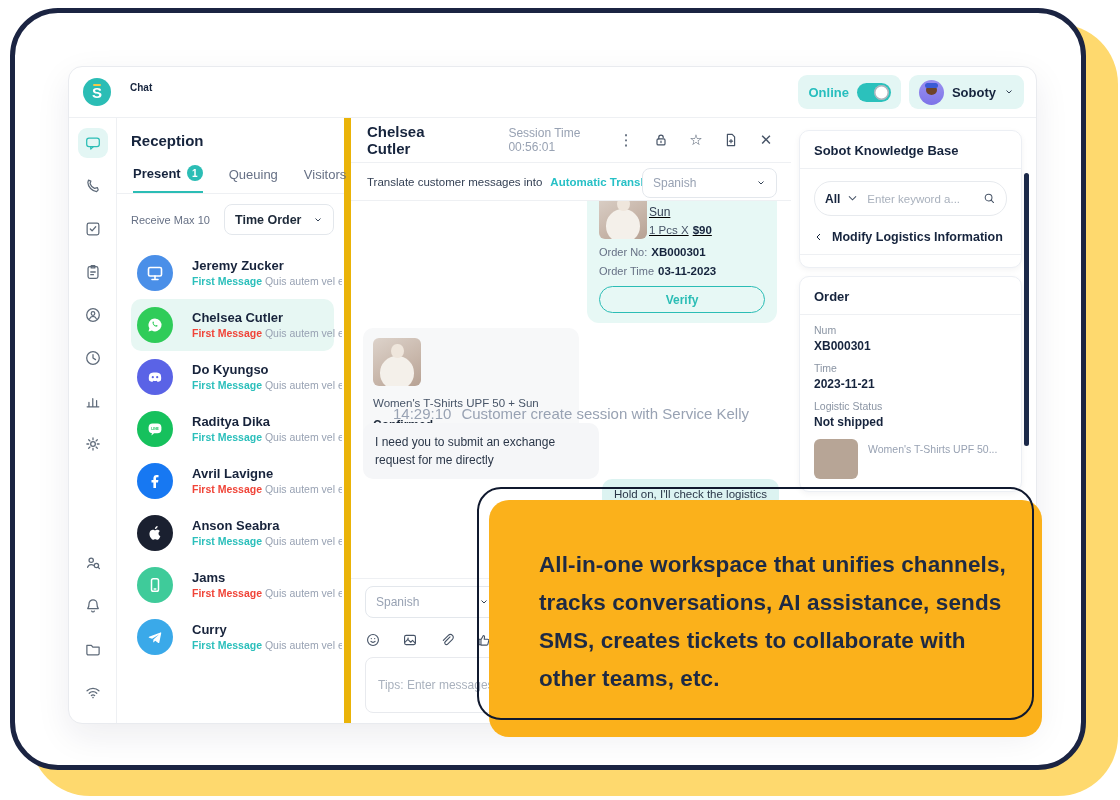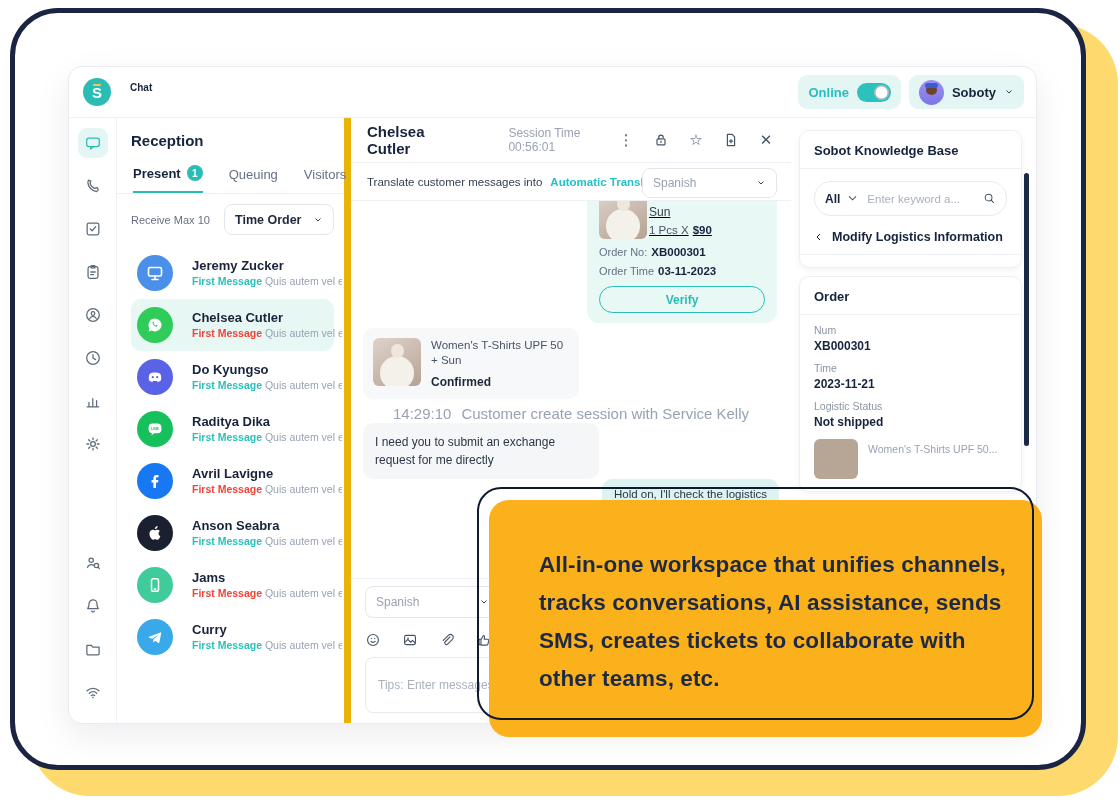--- a/index.html
+++ b/index.html
@@ -79,21 +79,21 @@
   .order-card{position:absolute;right:14px;top:-20px;width:190px;background:#E7F8F5;border-radius:12px;padding:10px 12px;box-sizing:border-box;}
   .oc-row{display:flex;gap:2px;text-decoration:underline;}
   .oc-thumb{width:48px;height:48px;}
   .oc-name{font-size:12px;color:#344054;margin-top:14px;}
   .oc-qty{font-size:11.5px;color:#475467;margin-top:5px;}
   .oc-qty b{color:#16243D;margin-left:4px;}
   .oc-line{font-size:11px;color:#667085;margin-top:7px;}
   .oc-line b{color:#16243D;font-size:11.5px;margin-left:4px;}
   .verify-btn{margin-top:9px;width:100%;height:27px;border:1.5px solid #2BBDB5;border-radius:16px;background:transparent;color:#2BBDB5;font-size:12px;font-weight:bold;cursor:pointer;font-family:inherit;}
 
-  .product-msg{position:absolute;left:12px;top:127px;width:196px;background:#F7F8F9;border-radius:10px;padding:10px;display:flex;gap:10px;}
+  .product-msg{position:absolute;left:12px;top:127px;width:196px;background:#F7F8F9;border-radius:10px;padding:10px;display:flex;gap:10px;flex-direction:column;}
   .pm-thumb{width:48px;height:48px;}
   .pm-title{font-size:11.5px;color:#475467;line-height:15px;}
   .pm-status{font-size:12px;font-weight:bold;color:#1D2939;margin-top:7px;}
 
   .system-msg{position:absolute;left:0;right:0;top:204px;text-align:center;font-size:15px;color:#98A2B3;}
   .system-msg b{font-weight:normal;margin-right:10px;}
 
   .bubble-left{position:absolute;left:12px;top:222px;max-width:212px;background:#F5F6F8;border-radius:10px;padding:10px 12px;font-size:12px;color:#2A3648;line-height:18px;}
   .bubble-right{position:absolute;right:12px;top:278px;max-width:180px;background:#DCF3F1;border-radius:10px;padding:9px 12px;font-size:11.5px;color:#2A3648;white-space:nowrap;overflow:hidden;}
 

